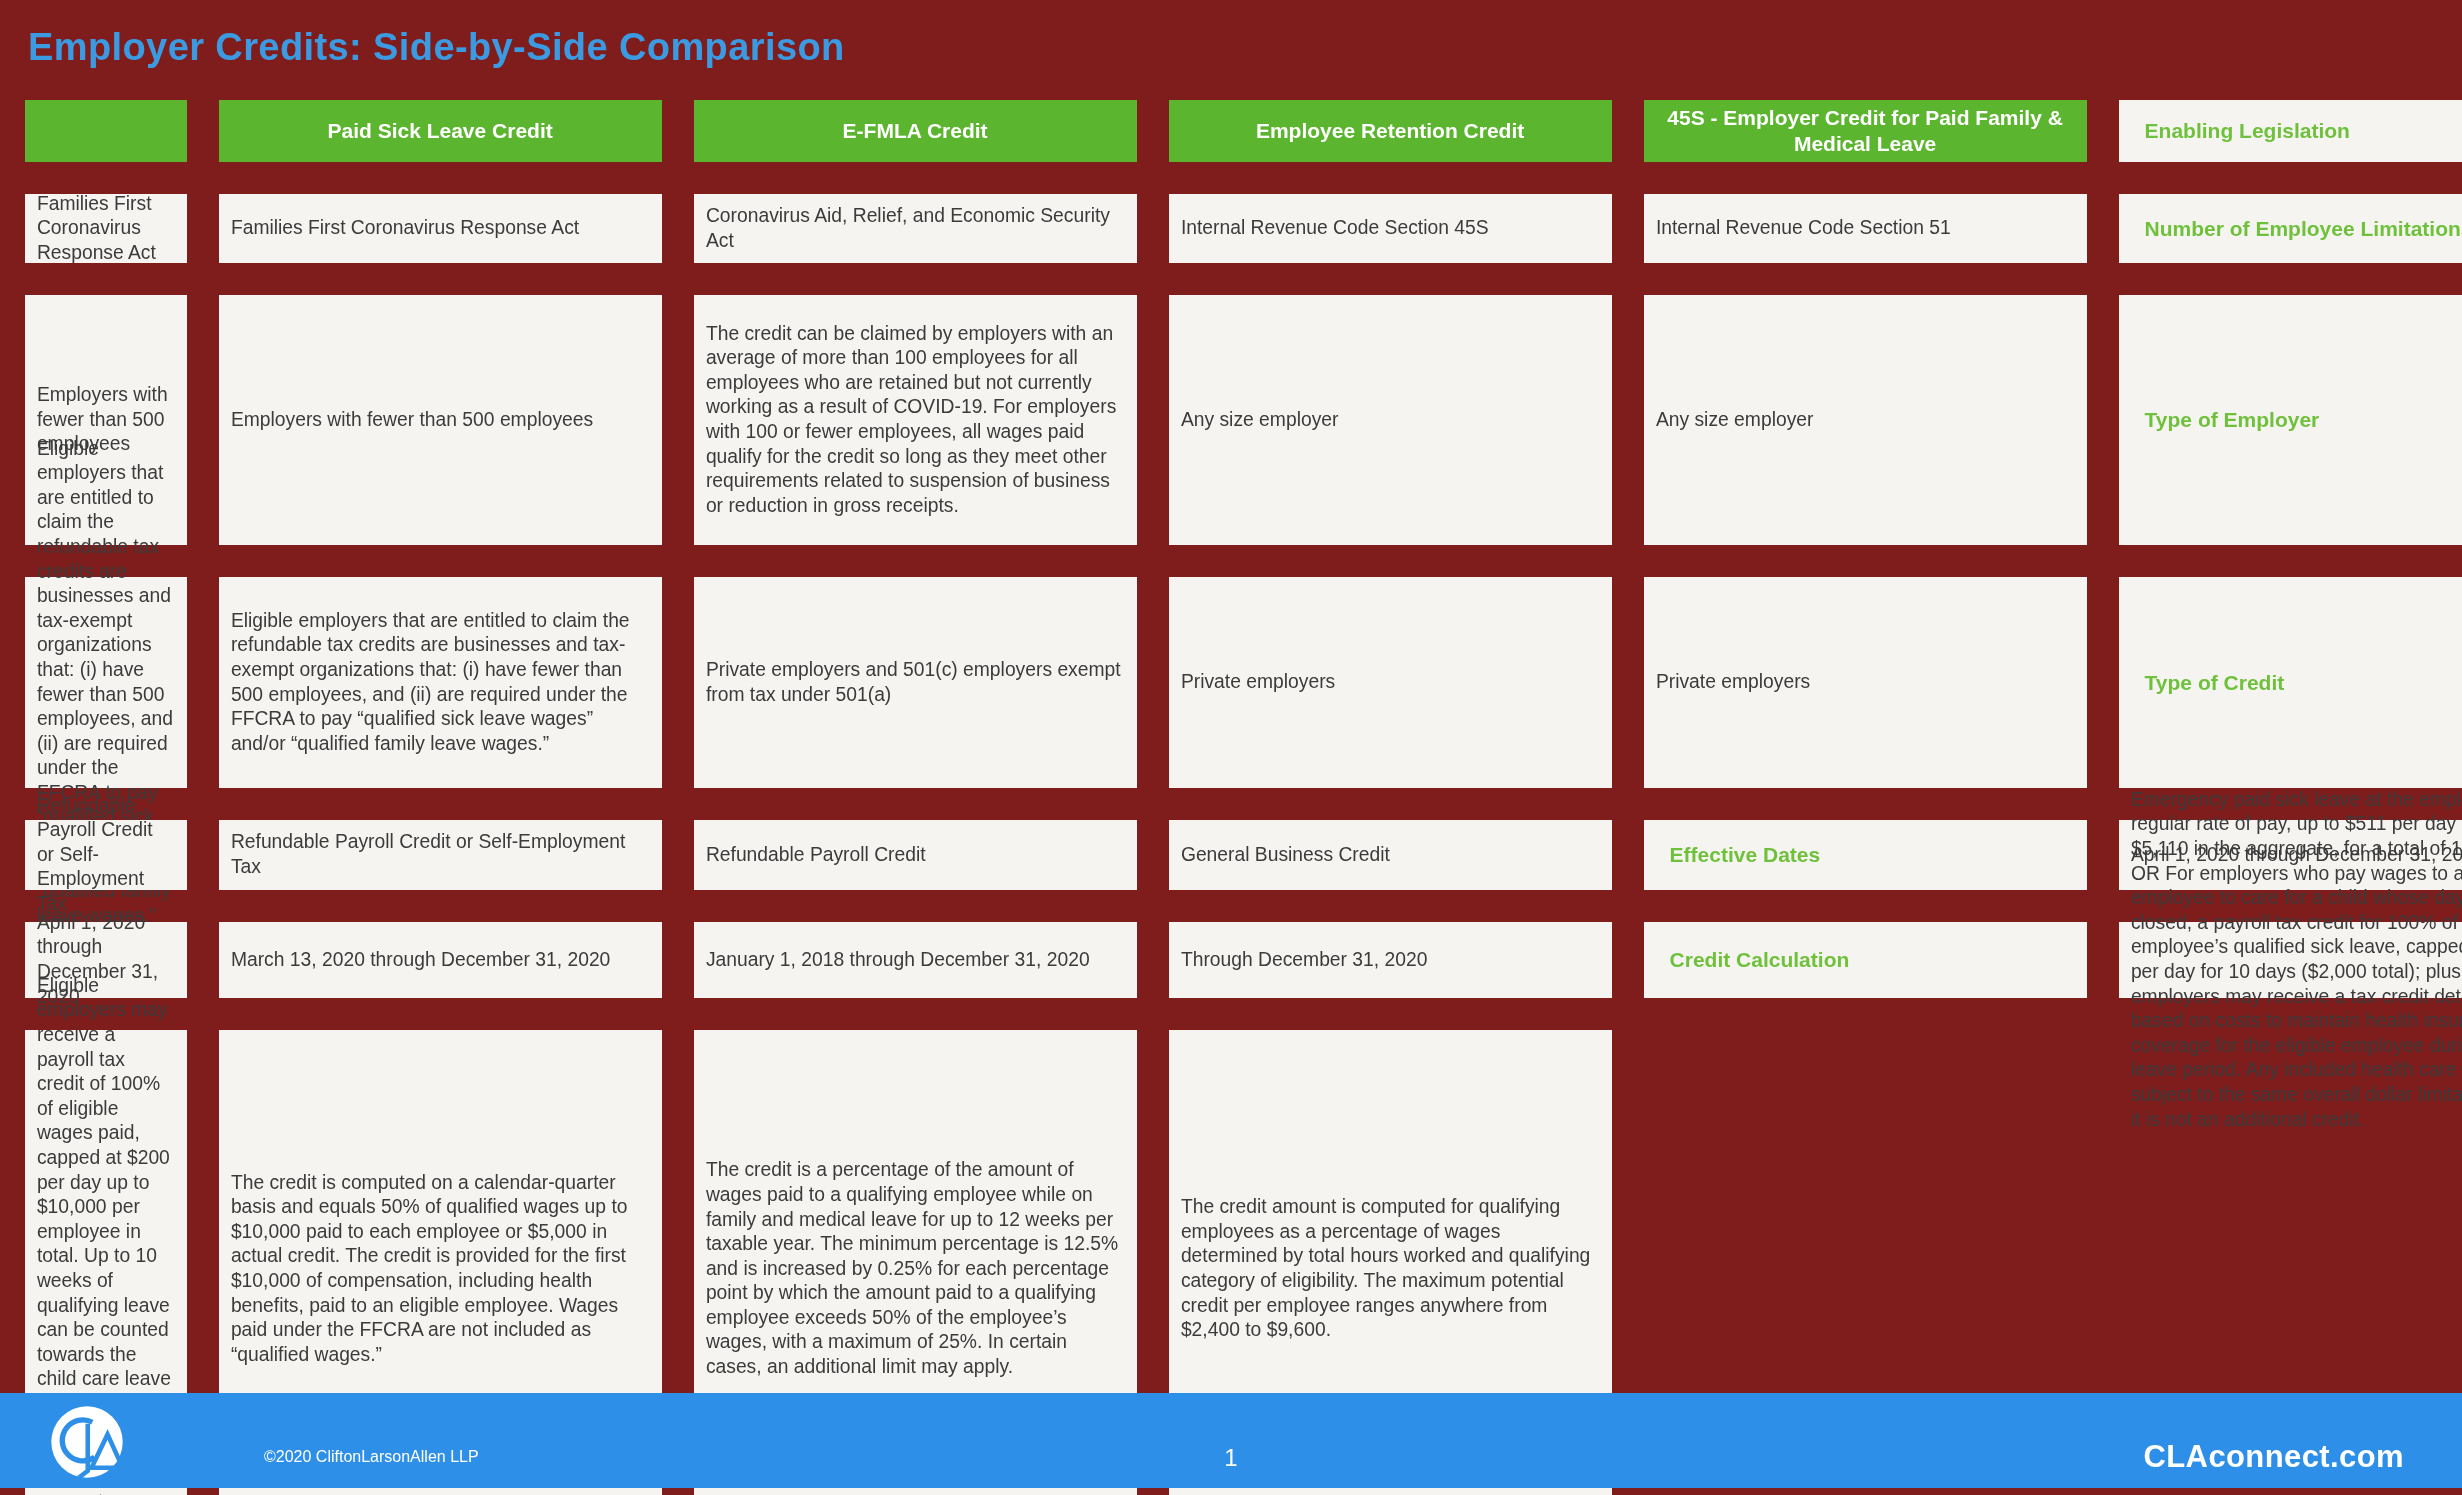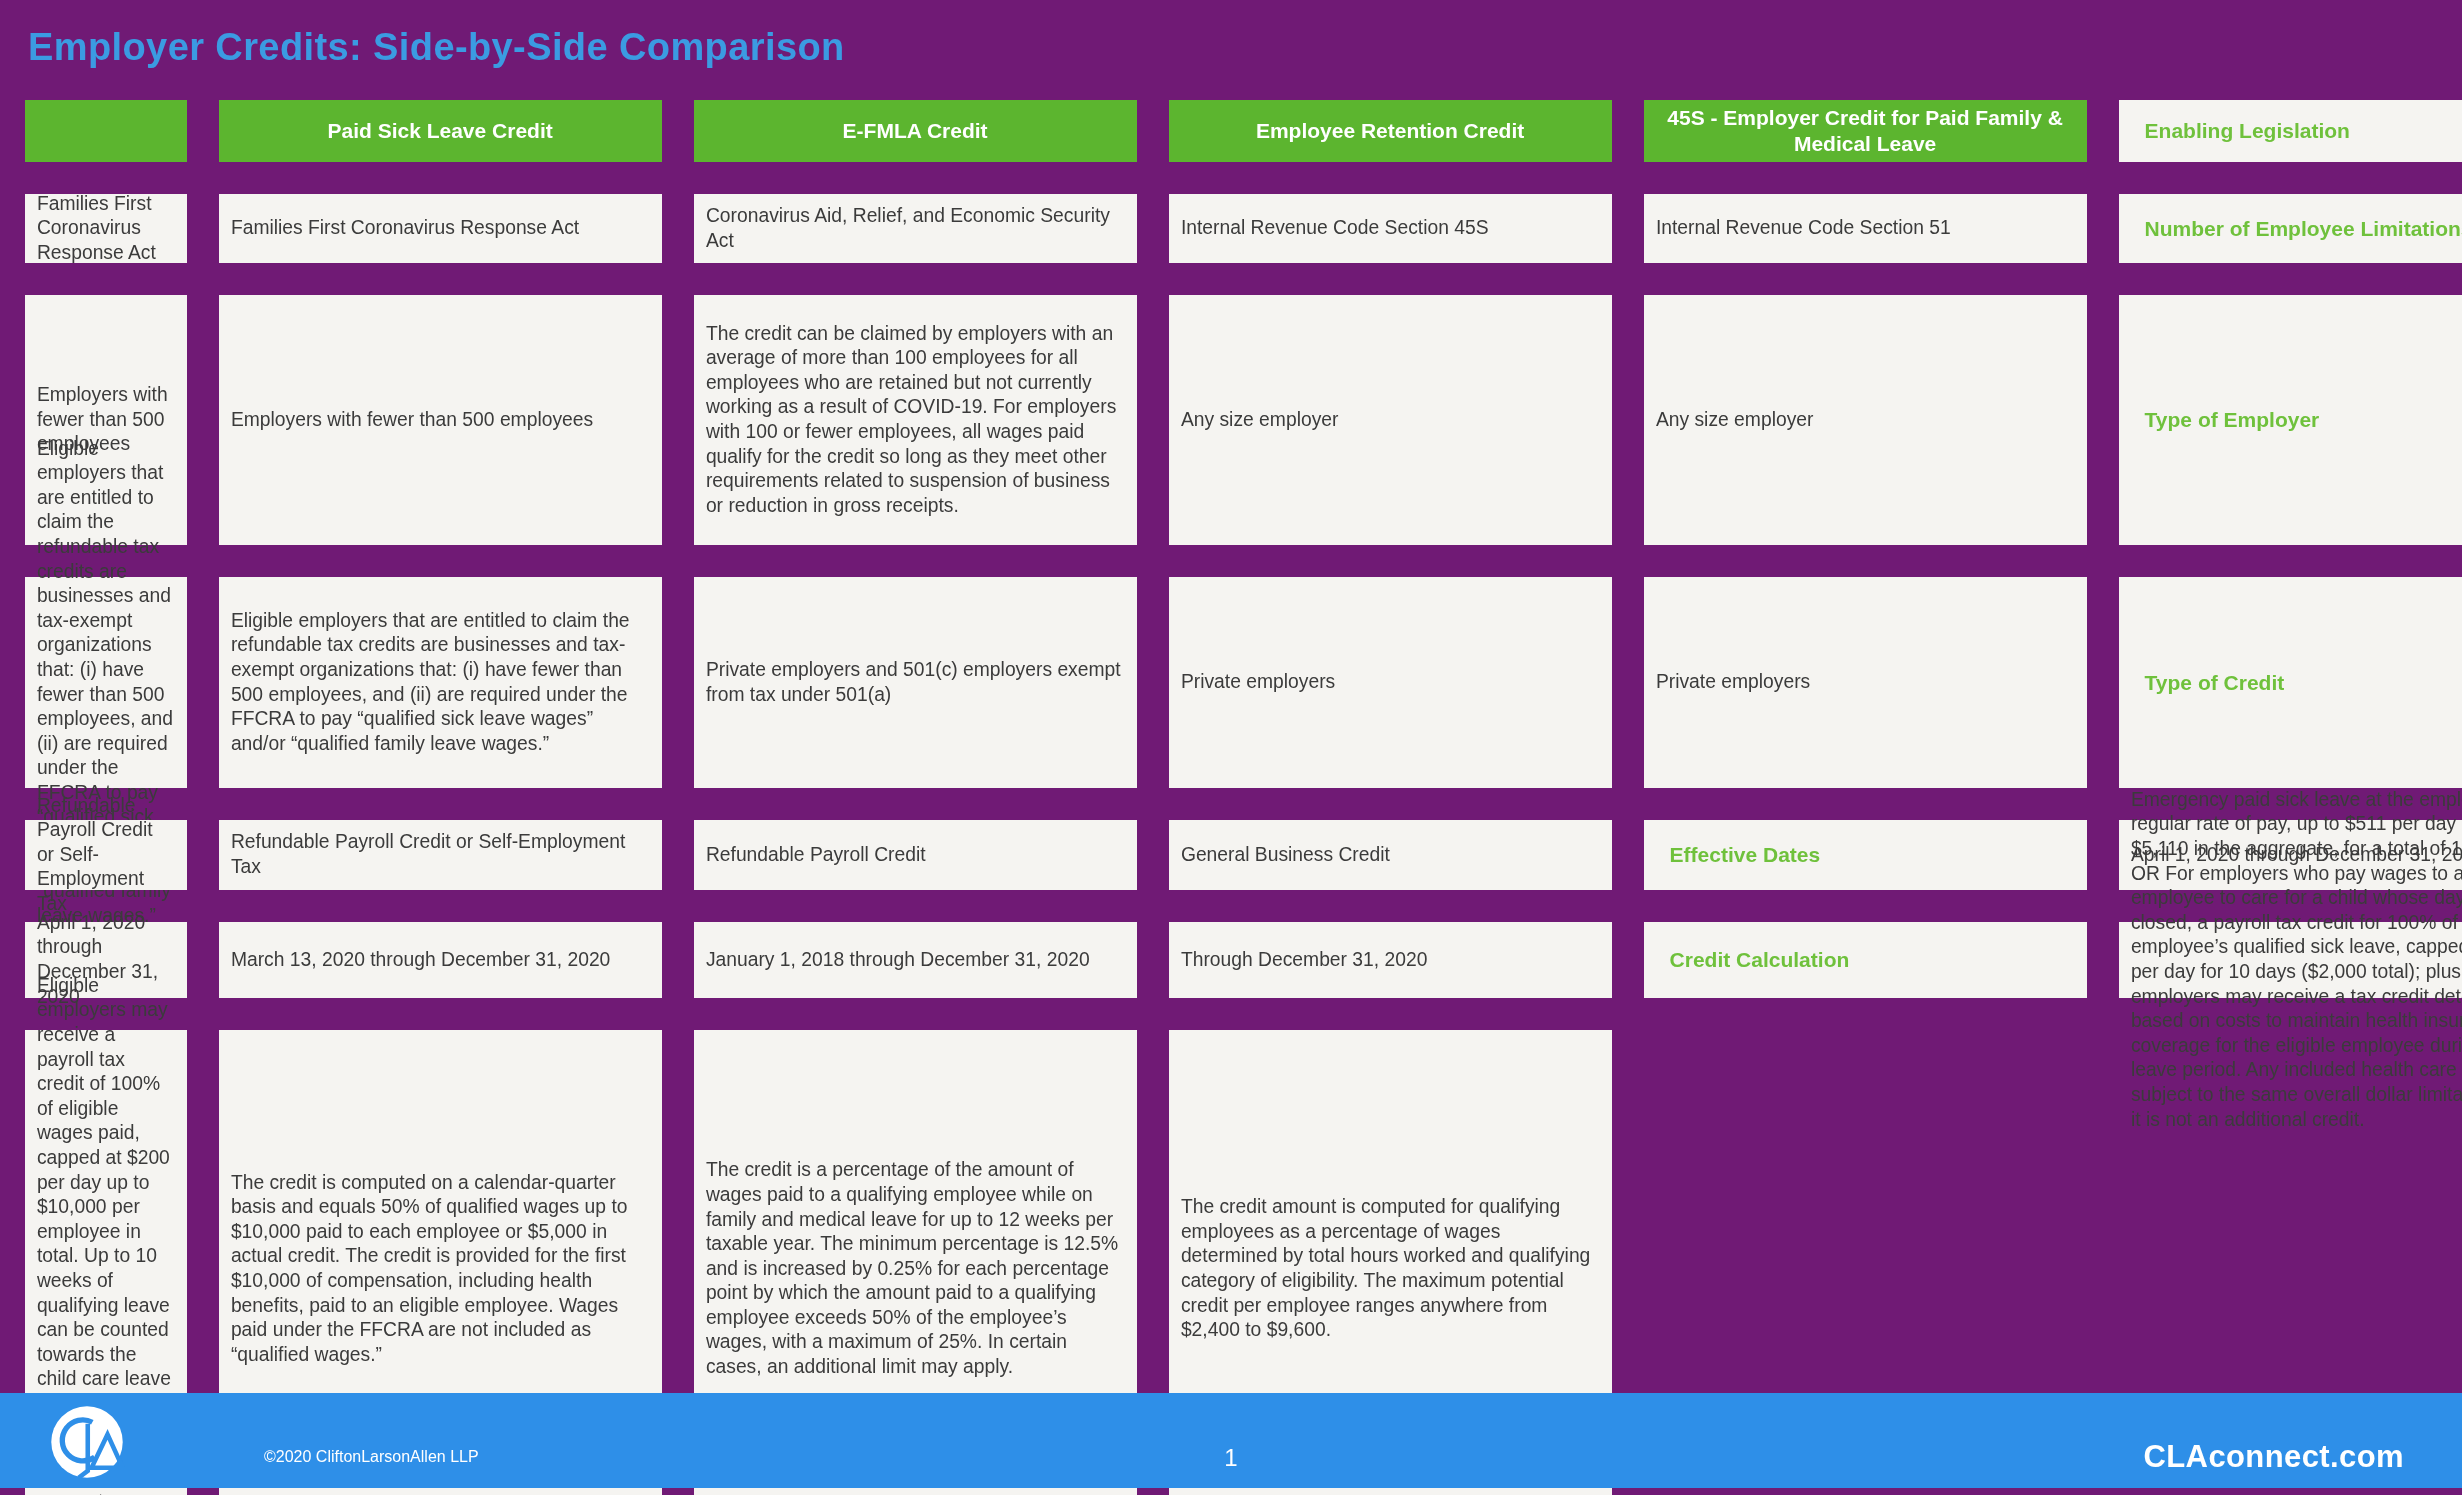--- a/index.html
+++ b/index.html
@@ -1,19 +1,19 @@
 <!DOCTYPE html>
 <html style="font-size:14px"><head>
 <meta charset="utf-8">
 <style>
   html,body{margin:0;padding:0;background:#ffffff;}
   .page{
     position:relative;
     width:2462px;height:1495px;
-    background:#701a75;
+    background:#7f1d1d;
     font-family:"Liberation Sans", sans-serif;
     overflow:hidden;
   }
   .title{
     position:absolute;left:28px;top:26px;
     font-size:38px;font-weight:bold;color:#3b9be2;
     letter-spacing:0.4px;margin:0;
   }
   .table{
     position:absolute;left:24.6px;top:100px;

